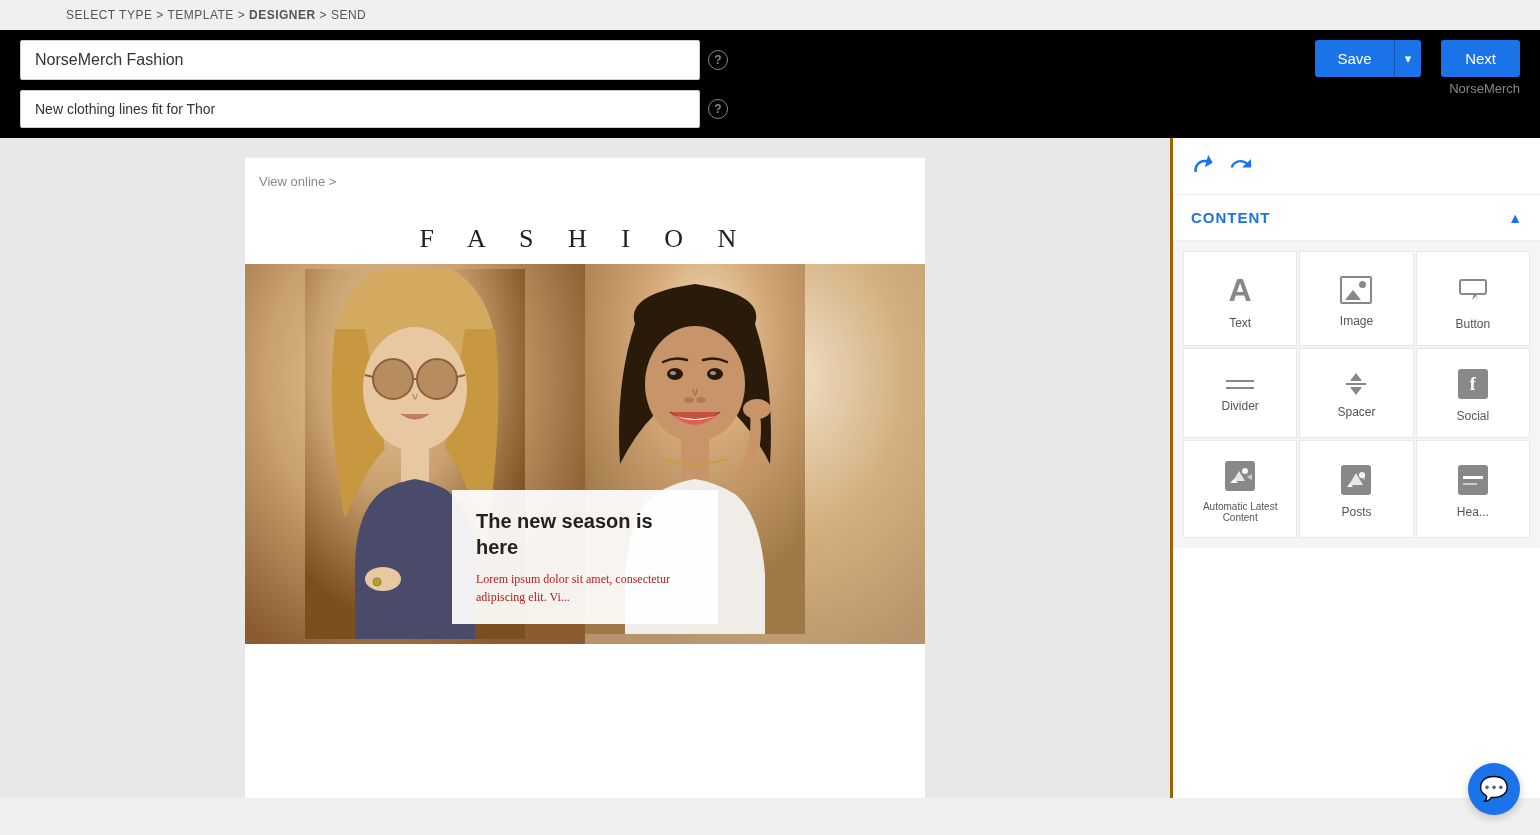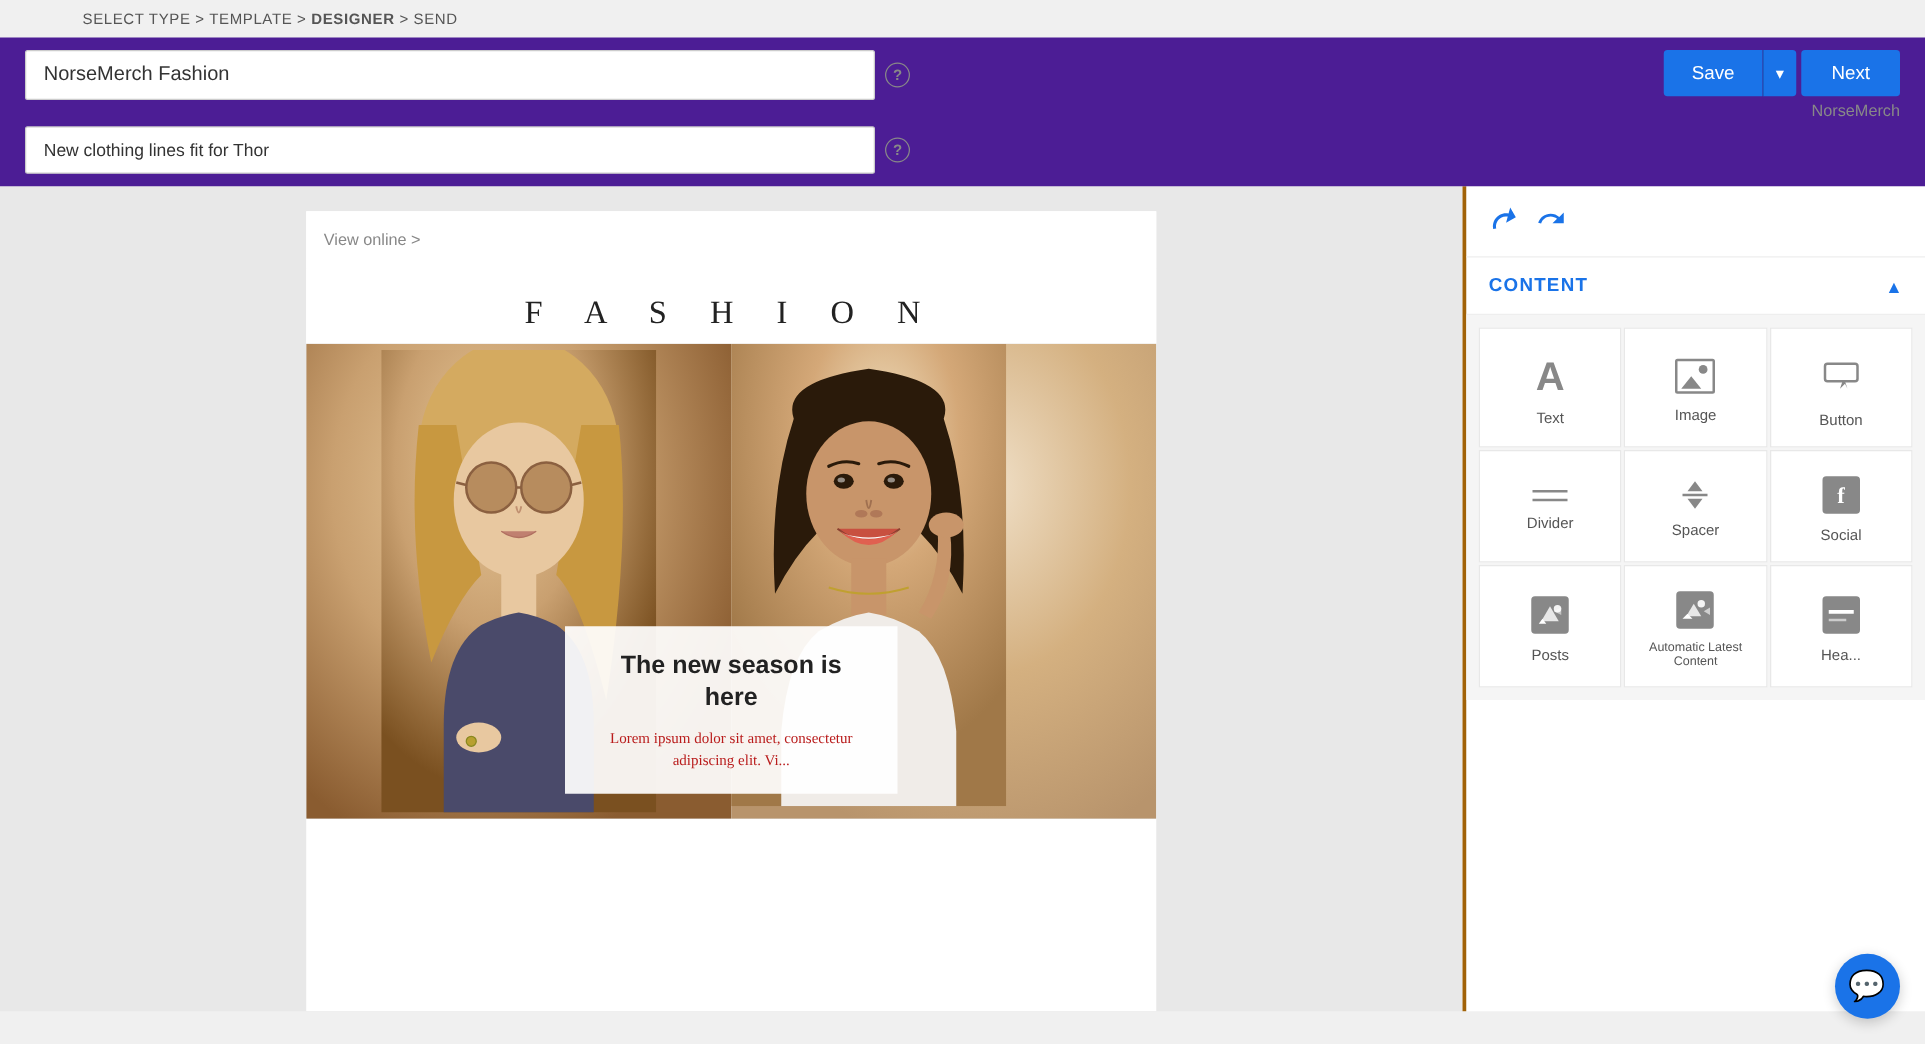--- a/index.html
+++ b/index.html
@@ -12,25 +12,25 @@
       font-size: 12px;
       color: #555;
       display: flex;
       align-items: center;
       margin-left: 46px;
     }
     .breadcrumb-bar span { letter-spacing: 0.5px; }
 
     
     .header-area {
-      background: #4c1d95;
+      background: #000000;
       padding: 10px 20px 10px 20px;
       display: flex;
       flex-direction: column;
-      gap: 21px;
+      gap: 10px;
       position: relative;
     }
     .input-row {
       display: flex;
       align-items: center;
       gap: 8px;
     }
     .header-input {
       width: 680px;
       padding: 10px 14px;
@@ -86,21 +86,21 @@
       border-radius: 0 3px 3px 0;
     }
     .btn-next {
       background: #1a73e8;
       color: #fff;
       border: none;
       padding: 10px 24px;
       font-size: 15px;
       cursor: pointer;
       border-radius: 3px;
-      margin-left: 4px;
+      margin-left: 20px;
       font-weight: 500;
     }
     .autosaved {
       font-size: 13px;
       color: #888;
     }
     .content-wrapper {
       display: flex;
       flex: 1;
       height: calc(835px - 175px);
@@ -174,21 +174,21 @@
       height: 100%;
       background: radial-gradient(ellipse at 60% 30%, #f0e0c8 0%, #d4b080 40%, #b8946c 80%);
     }
     .overlay-text-box {
       position: absolute;
       bottom: 20px;
       left: 50%;
       transform: translateX(-50%);
       background: rgba(255,255,255,0.92);
       padding: 18px 24px;
-      text-align: center;
+      text-align: left;
       width: 266px;
       z-index: 10;
     }
     .overlay-title {
       font-size: 20px;
       font-weight: 700;
       color: #222;
       line-height: 1.3;
       margin-bottom: 10px;
     }
@@ -620,47 +620,47 @@
           </div>
           <span class="block-label">Spacer</span>
         </div>
 
         <div class="block-item">
           <div class="social-fb-icon">f</div>
           <span class="block-label">Social</span>
         </div>
 
         <div class="block-item">
-          <div class="posts-icon">
-            <svg width="30" height="30" viewBox="0 0 30 30">
-              <rect x="3" y="3" width="24" height="24" rx="2" fill="#888"></rect>
-              <path d="M8 20 L15 8 L22 20Z" fill="#fff" opacity="0.8"></path>
-              <path d="M6 22 L9 18 L12 22Z" fill="#fff"></path>
-              <circle cx="21" cy="10" r="3" fill="#fff" opacity="0.9"></circle>
-
-              <path d="M18 14 L24 11 L24 17Z" fill="rgba(255,255,255,0.5)" transform="translate(0,-2)"></path>
-            </svg>
-          </div>
-          <span class="block-label">Posts</span>
-        </div>
-
-        <div class="block-item">
           <div class="auto-icon">
             <svg width="30" height="30" viewBox="0 0 30 30">
               <rect x="3" y="3" width="24" height="24" rx="2" fill="#888"></rect>
               <path d="M8 20 L14 10 L20 20Z" fill="#fff" opacity="0.8"></path>
               <path d="M5 22 L9 18 L13 22Z" fill="#fff"></path>
               <circle cx="20" cy="10" r="3" fill="#fff" opacity="0.9"></circle>
               <path d="M22 16 L27 13 L27 19Z" fill="rgba(255,255,255,0.6)"></path>
             </svg>
           </div>
           <span class="block-label" style="font-size:10px; text-align:center;">Automatic Latest Content</span>
         </div>
 
         <div class="block-item">
+          <div class="posts-icon">
+            <svg width="30" height="30" viewBox="0 0 30 30">
+              <rect x="3" y="3" width="24" height="24" rx="2" fill="#888"></rect>
+              <path d="M8 20 L15 8 L22 20Z" fill="#fff" opacity="0.8"></path>
+              <path d="M6 22 L9 18 L12 22Z" fill="#fff"></path>
+              <circle cx="21" cy="10" r="3" fill="#fff" opacity="0.9"></circle>
+
+              <path d="M18 14 L24 11 L24 17Z" fill="rgba(255,255,255,0.5)" transform="translate(0,-2)"></path>
+            </svg>
+          </div>
+          <span class="block-label">Posts</span>
+        </div>
+
+        <div class="block-item">
           <div class="header-block-icon">
             <div class="header-lines">
               <div class="h-line1"></div>
               <div class="h-line2"></div>
             </div>
           </div>
           <span class="block-label">Hea...</span>
         </div>
 
       </div>

